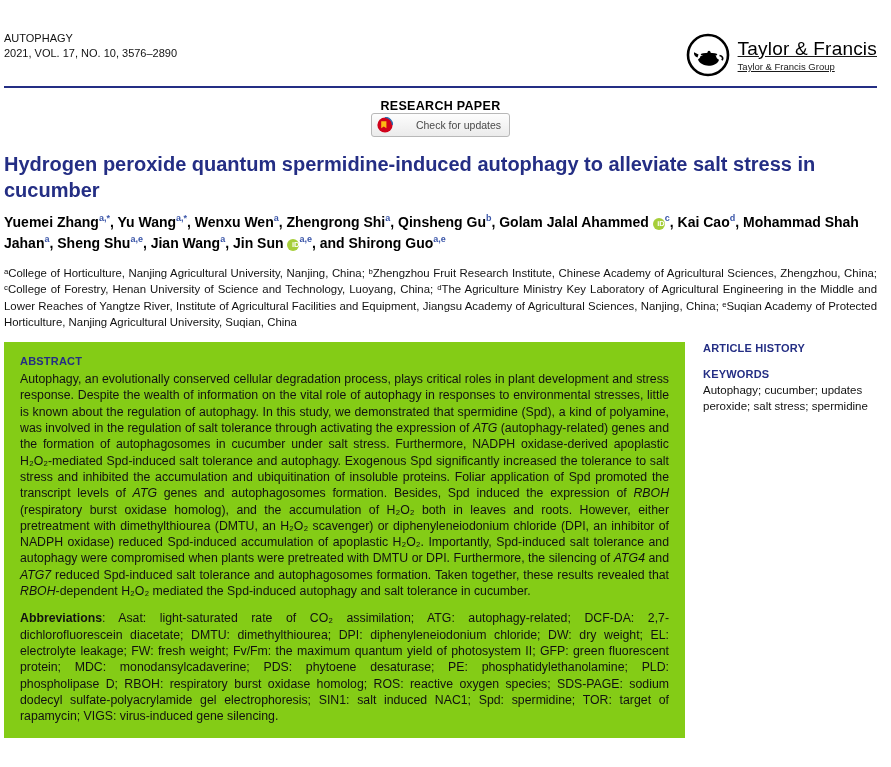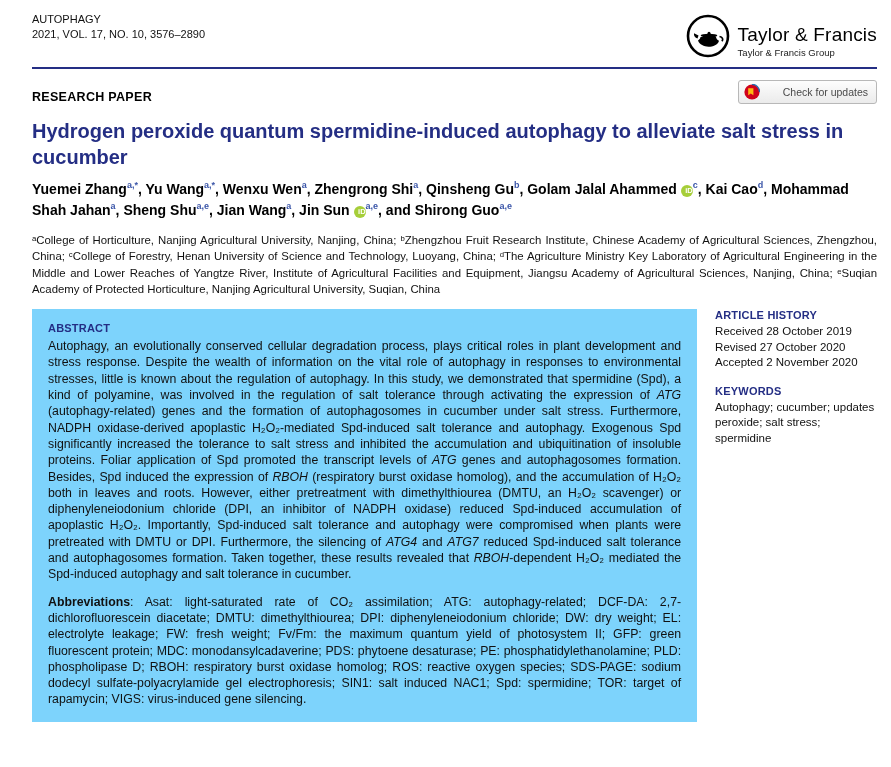--- a/index.html
+++ b/index.html
@@ -3,35 +3,35 @@
 <meta charset="utf-8">
 <style>
   * { margin: 0; padding: 0; box-sizing: border-box; }
   html, body { width: 891px; height: 767px; }
   body {
     background: #fff;
     font-family: "Liberation Sans", "DejaVu Sans", sans-serif;
     color: #1a1a1a;
     overflow: hidden;
   }
-  .page { padding: 12px 14px 0 32px; }
+  .page { padding: 12px 14px 0 4px; margin-top: 19px; }
 
   
   .masthead { display: flex; justify-content: space-between; align-items: flex-start; }
   .journal-meta { font-size: 11px; line-height: 15px; color: #111; font-weight: 500; }
   .journal-meta .doi { color: #111; text-decoration: none; }
-  .publisher { display: flex; align-items: flex-end; gap: 8px; margin-top: 2px; }
+  .publisher { display: flex; align-items: center; gap: 8px; margin-top: 2px; text-decoration: underline; }
   .tf-emblem svg { display: block; }
   .tf-text .tf-name { font-size: 19px; letter-spacing: .2px; color: #000; font-weight: 500; }
   .tf-text .tf-group { font-size: 9.5px; color: #222; margin-top: 1px; }
 
   .rule { height: 2px; background: #242e84; margin-top: 9px; }
 
   
-  .type-row { display: flex; justify-content: space-between; align-items: flex-end; margin-top: 11px; }
+  .type-row { display: flex; justify-content: space-between; align-items: center; margin-top: 11px; flex-direction: column; }
   .article-type { font-size: 12.5px; font-weight: bold; letter-spacing: .3px; color: #000; }
   .crossmark {
     display: inline-flex; align-items: center; gap: 23px;
     border: 1px solid #b8b8b8; border-radius: 3px;
     background: linear-gradient(#fdfdfd, #ebebeb);
     padding: 3px 8px 3px 5px; cursor: pointer;
     font-family: "Liberation Sans", sans-serif;
     font-size: 10.5px; color: #4a4a4a;
   }
   .cm-icon svg { display: block; }
@@ -43,21 +43,21 @@
   .author { cursor: pointer; }
   .orcid {
     display: inline-block; width: 12px; height: 12px; border-radius: 50%;
     background: #a6ce39; color: #fff; font-size: 7.5px; font-weight: bold;
     line-height: 12px; text-align: right; vertical-align: 1px; cursor: pointer;
   }
   .affiliations { font-size: 11.4px; line-height: 16.3px; color: #111; margin-top: 11px; text-align: justify; }
 
   
   .main { display: flex; margin-top: 12px; gap: 18px; }
-  .abstract-box { width: 681px; background: #7dd3fc; padding: 13px 16px 14px 16px; }
+  .abstract-box { width: 681px; background: #84cc16; padding: 13px 16px 14px 16px; }
   .abstract-box h2 { font-size: 11px; font-weight: bold; color: #242e84; letter-spacing: .2px; margin-bottom: 4px; }
   .abs-body { font-size: 12.3px; line-height: 16.3px; text-align: justify; color: #111; }
   .abbrev { font-size: 12.3px; line-height: 16.3px; text-align: justify; color: #111; margin-top: 11px; }
   .abbrev b { font-weight: bold; }
   .abs-body i, .abbrev i { font-style: italic; }
 
   .sidebar { width: 166px; }
   .sidebar h3 { font-size: 11px; font-weight: bold; color: #242e84; letter-spacing: .2px; margin-bottom: 3px; }
   .sidebar .hist-item, .sidebar .kw { font-size: 11.5px; line-height: 15.5px; color: #111; }
   .sidebar .kw-block { margin-top: 14px; }
@@ -114,25 +114,20 @@
 
   <div class="main">
     <section class="abstract-box">
       <h2>ABSTRACT</h2>
       <p class="abs-body">Autophagy, an evolutionally conserved cellular degradation process, plays critical roles in plant development and stress response. Despite the wealth of information on the vital role of autophagy in responses to environmental stresses, little is known about the regulation of autophagy. In this study, we demonstrated that spermidine (Spd), a kind of polyamine, was involved in the regulation of salt tolerance through activating the expression of <i>ATG</i> (autophagy-related) genes and the formation of autophagosomes in cucumber under salt stress. Furthermore, NADPH oxidase-derived apoplastic H₂O₂-mediated Spd-induced salt tolerance and autophagy. Exogenous Spd significantly increased the tolerance to salt stress and inhibited the accumulation and ubiquitination of insoluble proteins. Foliar application of Spd promoted the transcript levels of <i>ATG</i> genes and autophagosomes formation. Besides, Spd induced the expression of <i>RBOH</i> (respiratory burst oxidase homolog), and the accumulation of H₂O₂ both in leaves and roots. However, either pretreatment with dimethylthiourea (DMTU, an H₂O₂ scavenger) or diphenyleneiodonium chloride (DPI, an inhibitor of NADPH oxidase) reduced Spd-induced accumulation of apoplastic H₂O₂. Importantly, Spd-induced salt tolerance and autophagy were compromised when plants were pretreated with DMTU or DPI. Furthermore, the silencing of <i>ATG4</i> and <i>ATG7</i> reduced Spd-induced salt tolerance and autophagosomes formation. Taken together, these results revealed that <i>RBOH</i>-dependent H₂O₂ mediated the Spd-induced autophagy and salt tolerance in cucumber.</p>
       <p class="abbrev"><b>Abbreviations</b><span>: Asat: light-saturated rate of CO₂ assimilation; ATG: autophagy-related; DCF-DA: 2,7-dichlorofluorescein diacetate; DMTU: dimethylthiourea; DPI: diphenyleneiodonium chloride; DW: dry weight; EL: electrolyte leakage; FW: fresh weight; Fv/Fm: the maximum quantum yield of photosystem II; GFP: green fluorescent protein; MDC: monodansylcadaverine; PDS: phytoene desaturase; PE: phosphatidylethanolamine; PLD: phospholipase D; RBOH: respiratory burst oxidase homolog; ROS: reactive oxygen species; SDS-PAGE: sodium dodecyl sulfate-polyacrylamide gel electrophoresis; SIN1: salt induced NAC1; Spd: spermidine; TOR: target of rapamycin; VIGS: virus-induced gene silencing.</span></p>
     </section>
 
     <aside class="sidebar">
       <h3>ARTICLE HISTORY</h3>
-      <div>
-          <div class="hist-item">Received 28 October 2019</div>
-          <div class="hist-item">Revised 27 October 2020</div>
-          <div class="hist-item">Accepted 2 November 2020</div>
-        </div>
       <div class="kw-block">
         <h3>KEYWORDS</h3>
         <p class="kw">Autophagy; cucumber; updates peroxide; salt stress; spermidine</p>
       </div>
     </aside>
   </div>
 
 </div>
 
 </body></html>

